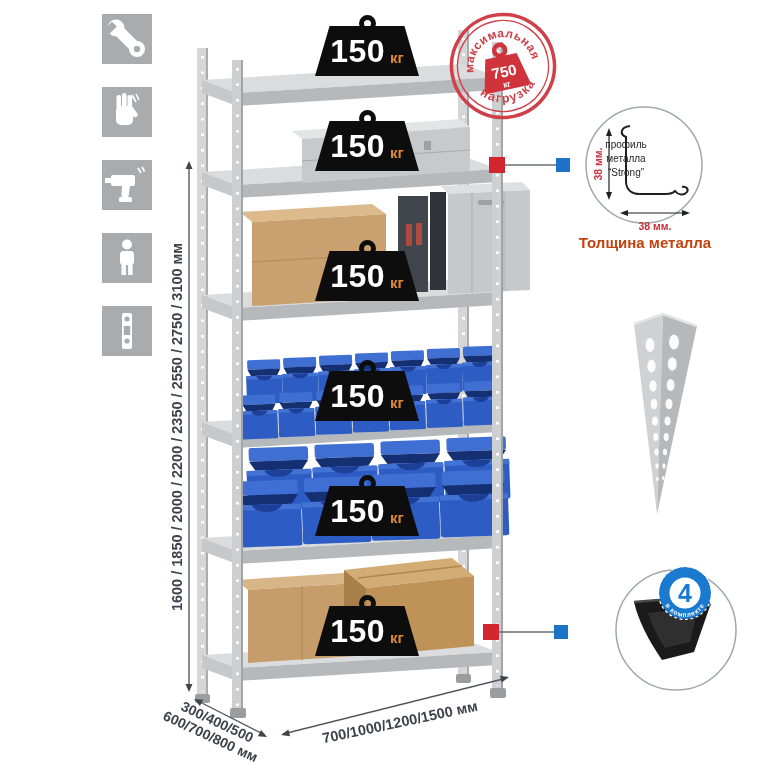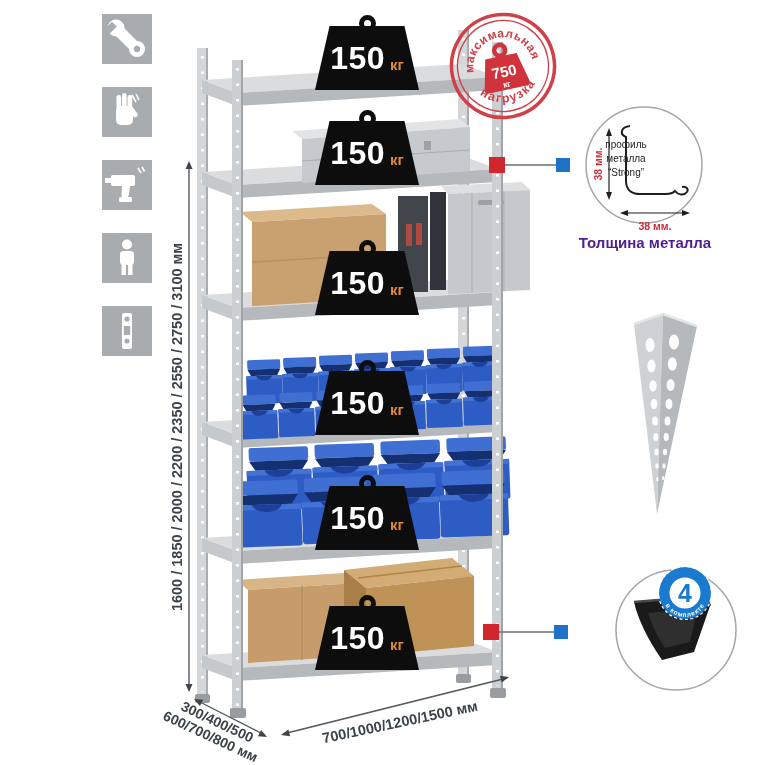--- a/index.html
+++ b/index.html
@@ -4,38 +4,38 @@
 <style>
   html,body{margin:0;padding:0;background:#fff;}
   #stage{position:relative;width:765px;height:765px;background:#fff;overflow:hidden;
          font-family:"Liberation Sans","DejaVu Sans",sans-serif;}
   #scene{position:absolute;left:0;top:0;}
   
   .ticon{position:absolute;left:102px;width:50px;height:50px;background:#a8acae;}
   
   .badge{position:absolute;width:104px;text-align:center;z-index:5;}
   .badge .ring{width:7px;height:7px;border:5.5px solid #0d0d0d;border-radius:50%;margin:0 auto -6px;}
-  .badge .body{position:relative;height:64px;background:#0d0d0d;
+  .badge .body{position:relative;height:50px;background:#0d0d0d;
                clip-path:polygon(14% 0,86% 0,100% 100%,0% 100%);
                display:flex;align-items:center;justify-content:center;gap:5px;}
   .badge .val{color:#fff;font-size:32px;font-weight:bold;letter-spacing:.5px;}
   .badge .unit{color:#e0873a;font-size:15px;font-weight:bold;margin-top:13px;}
   
   .sq{position:absolute;z-index:6;}
   .sq.red{width:16px;height:16px;background:#d2262e;}
   .sq.blue{width:14px;height:14px;background:#1e72c8;}
   
   .dim{position:absolute;color:#3b424a;font-weight:bold;text-align:center;z-index:4;white-space:nowrap;}
   .dim.vert{left:-103px;top:419px;width:560px;font-size:14.5px;
             transform:rotate(-90deg);transform-origin:center;}
   .dim.depth{left:124px;top:713px;width:180px;font-size:14px;line-height:16px;
              transform:rotate(25deg);}
   .dim.width{left:280px;top:714px;width:240px;font-size:14.5px;transform:rotate(-12deg);}
   
-  .caption{position:absolute;color:#4c1d95;font-weight:bold;font-size:15px;line-height:18px;
+  .caption{position:absolute;color:#c2410c;font-weight:bold;font-size:15px;line-height:18px;
            text-align:center;width:170px;z-index:4;}
   .profile-text{position:absolute;left:594px;top:138px;width:64px;text-align:center;
                 color:#242424;font-size:10px;line-height:14px;z-index:4;}
   .stamp-wrap{position:absolute;left:447px;top:10px;width:112px;height:112px;
               transform:rotate(-12deg);z-index:7;}
   .badge4-wrap{position:absolute;left:657px;top:565px;width:56px;height:56px;z-index:6;}
 </style>
 </head>
 <body>
 

